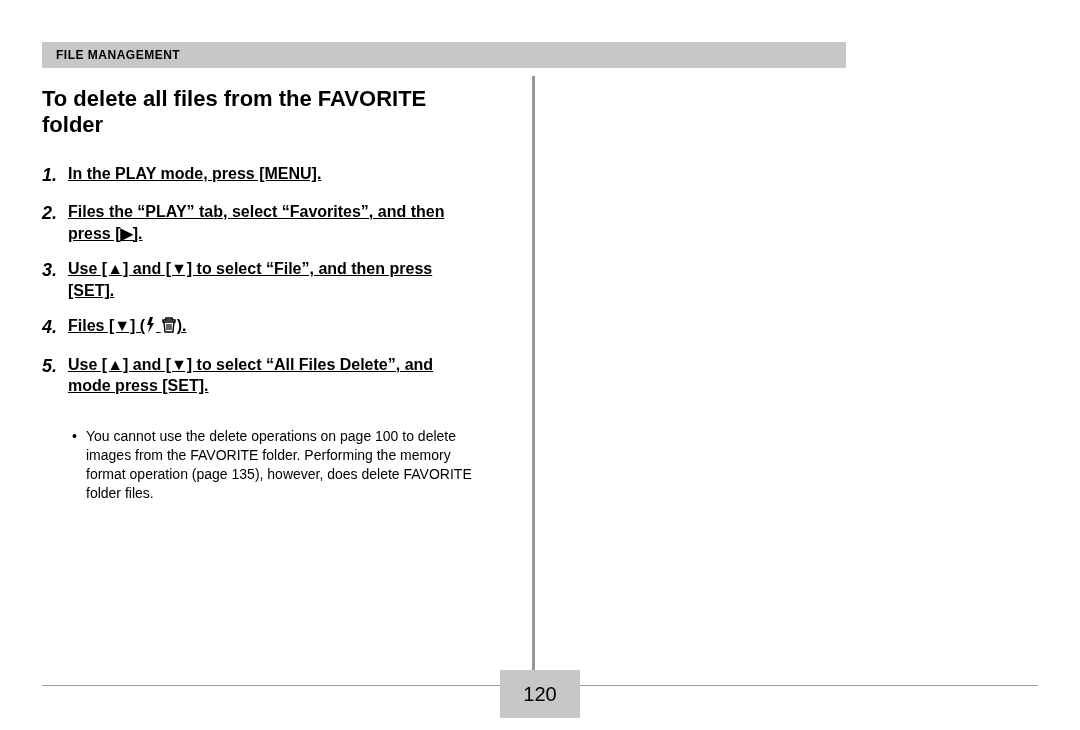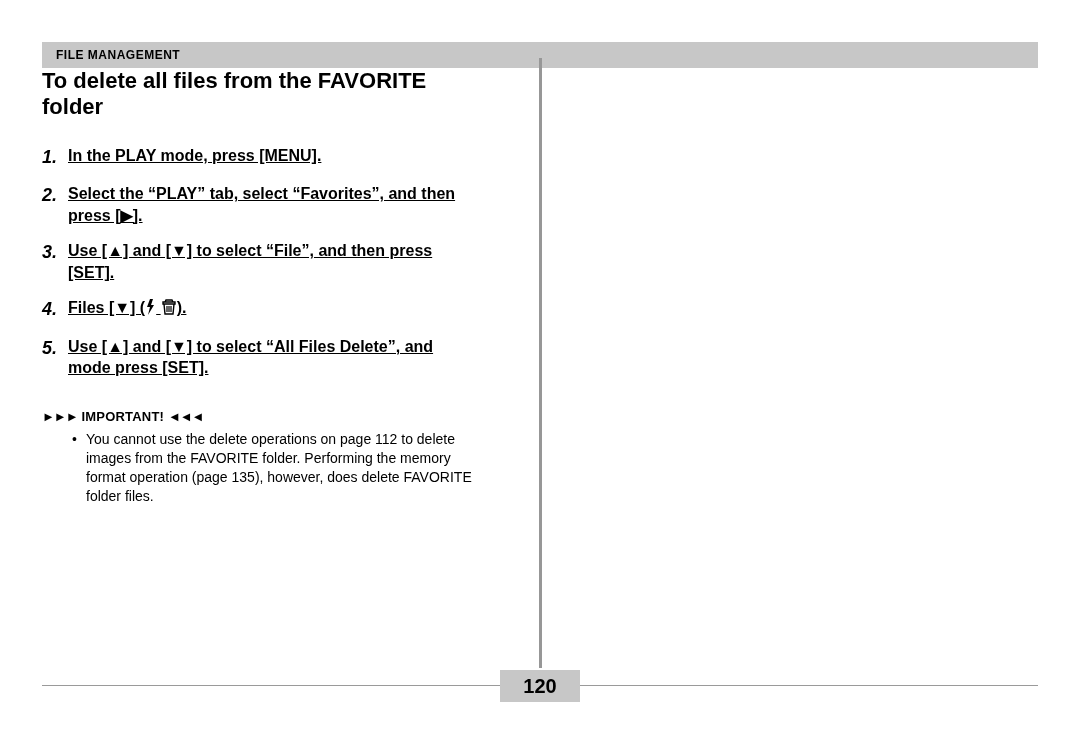--- a/index.html
+++ b/index.html
@@ -5,38 +5,38 @@
   * { box-sizing: border-box; margin: 0; padding: 0; }
   html, body { width: 1080px; height: 730px; background: #fff; font-family: Arial, Helvetica, sans-serif; }
   .page {
     position: absolute;
     left: 42px;
     top: 42px;
     width: 996px;
     height: 660px;
   }
   .header-bar {
-    width: 996px;
+    width: 804px;
     height: 26px;
     background: #c7c7c7;
     display: flex;
     align-items: center;
     padding-left: 14px;
   }
   .header-bar span {
     color: #000;
     font-size: 12px;
     font-weight: bold;
     letter-spacing: 0.5px;
     text-transform: uppercase;
   }
   .columns {
     display: flex;
     height: 585px;
-    justify-content: space-between;
+    margin-top: 18px;
   }
   .col {
     width: 450px;
     padding-right: 20px;
   }
   .divider {
     width: 3px;
     background: #979797;
     margin-left: 40px;
     margin-right: 40px;
@@ -100,27 +100,27 @@
     left: 0; right: 0; top: 15px;
     height: 1px;
     background: #9a9a9a;
   }
   .page-num {
     position: absolute;
     left: 50%;
     top: 0;
     transform: translateX(-50%);
     width: 80px;
-    height: 32px;
+    height: 48px;
     background: #c7c7c7;
     display: flex;
     align-items: center;
     justify-content: center;
     font-size: 20px;
-    font-weight: bold;
+    font-weight: normal;
   }
   .flash-icon svg, .trash-icon svg {
     vertical-align: -2px;
   }
 </style>
 </head>
 <body>
 
 <div class="page">
 
@@ -133,21 +133,21 @@
 
       <div class="title">To delete all files from the FAVORITE folder</div>
 
       <ol class="steps">
         <li class="step">
           <span class="num">1.</span>
           <span class="body">In the PLAY mode, press [MENU].</span>
         </li>
         <li class="step">
           <span class="num">2.</span>
-          <span class="body">Select the “PLAY” tab, select “Favorites”, and then press [▶].</span>
+          <span class="body">Files the “PLAY” tab, select “Favorites”, and then press [▶].</span>
         </li>
         <li class="step">
           <span class="num">3.</span>
           <span class="body">Use [▲] and [▼] to select “File”, and then press [SET].</span>
         </li>
         <li class="step">
           <span class="num">4.</span>
           <span class="body">
             <span>Files [▼] (</span><span class="flash-icon"><svg width="11" height="16" viewBox="0 0 11 16">
                   <path d="M5 0 L2 8 L5 8 L3 16 L9 6 L6 6 L8 0 Z" fill="#000"></path>
@@ -160,27 +160,22 @@
                 </svg></span><span>).</span>
           </span>
         </li>
         <li class="step">
           <span class="num">5.</span>
           <span class="body">Use [▲] and [▼] to select “All Files Delete”, and mode press [SET].</span>
         </li>
       </ol>
 
       <div class="important-block">
-        <div class="important-label">
-          <span class="deco">►►►</span>
-          <span>IMPORTANT!</span>
-          <span class="deco">◄◄◄</span>
-        </div>
         <ul class="important-list">
-          <li>You cannot use the delete operations on page 112 to delete images from the FAVORITE folder. Performing the memory format operation (page 135), however, does delete FAVORITE folder files.</li>
+          <li>You cannot use the delete operations on page 100 to delete images from the FAVORITE folder. Performing the memory format operation (page 135), however, does delete FAVORITE folder files.</li>
         </ul>
       </div>
 
     </div>
 
     <div class="divider"></div>
 
     <div class="col"></div>
   </div>
 

